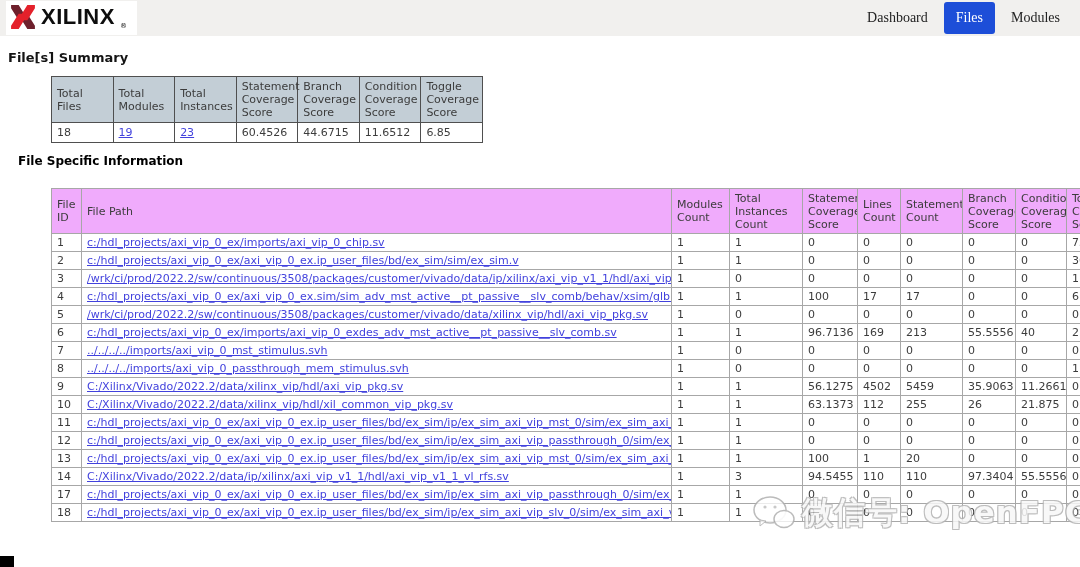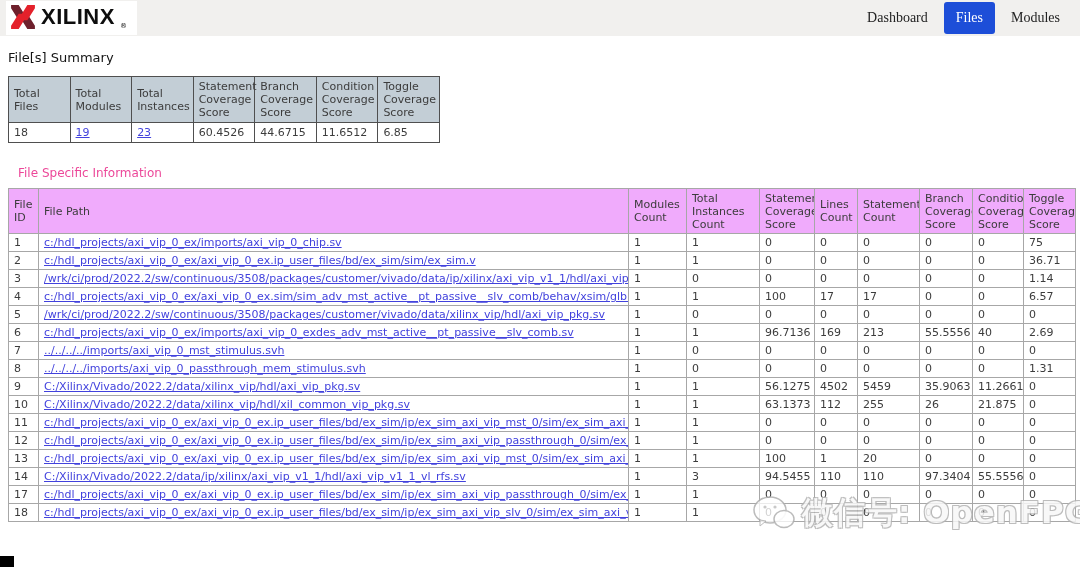--- a/index.html
+++ b/index.html
@@ -14,25 +14,25 @@
               display: flex; gap: 5px; }
   .logo-text { font-family: "Liberation Sans", sans-serif; font-weight: bold; font-size: 22px;
                color: #0d0d0d; letter-spacing: 0.5px; }
   .logo-reg { font-size: 7px; color: #0d0d0d; align-self: flex-end; margin-bottom: 2px; }
   .topnav { display: flex; align-items: center; gap: 10px; margin-right: 14px;
             font-family: "Liberation Serif", serif; font-size: 14px; color: #222; }
   .nav-item { padding: 8px 6px; cursor: pointer; }
   .nav-item.active { background: #1d4ed8; color: #fff; border-radius: 3px; padding: 8px 12px; }
 
   
-  .summary-title { position: absolute; left: 8px; top: 50px; font-size: 13px; font-weight: normal; color: #141414; }
-  .fsi-title { position: absolute; left: 18px; top: 166px; font-size: 12px; font-weight: normal; color: #ec4899; }
-
-  
-  table { border-collapse: collapse; }
+  .summary-title { position: absolute; left: 8px; top: 50px; font-size: 13px; font-weight: bold; color: #141414; }
+  .fsi-title { position: absolute; left: 18px; top: 154px; font-size: 12px; font-weight: bold; color: #000000; }
+
+  
+  table { border-collapse: collapse; margin-left: 43px; }
   .summary-table { position: absolute; left: 8px; top: 76px; width: 432px; table-layout: fixed; font-size: 11px; }
   .summary-table th, .summary-table td { border: 1px solid #4f4f4f; padding: 3px 5px; text-align: left;
         font-weight: normal; color: #3c3c3c; vertical-align: middle; }
   .summary-table th { background: #c3ced6; height: 38px; }
   .summary-table td { height: 20px; background: #fff; }
 
   
   .file-table { position: absolute; left: 8px; top: 188px; width: 1067px; table-layout: fixed; font-size: 11px; }
   .file-table th, .file-table td { border: 1px solid #a7a7a7; padding: 2px 5px; text-align: left;
         font-weight: normal; color: #3c3c3c; vertical-align: middle;

